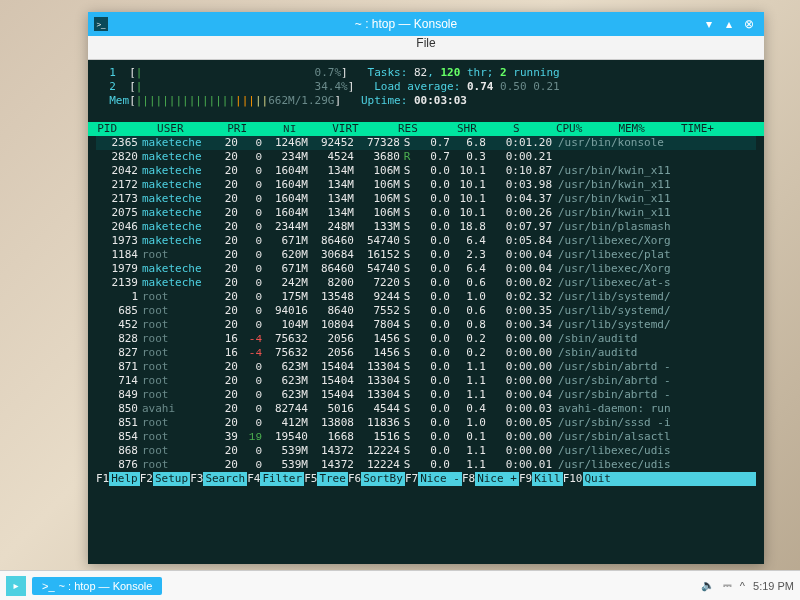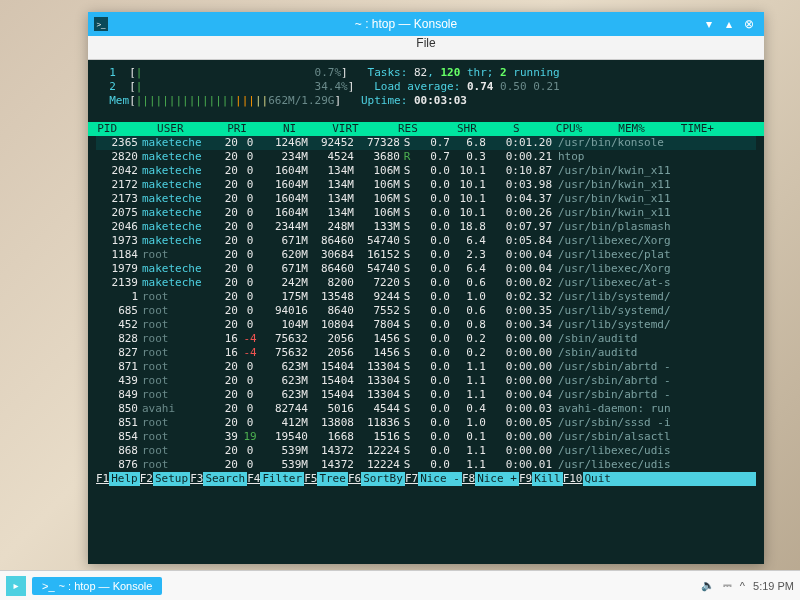--- a/index.html
+++ b/index.html
@@ -63,38 +63,38 @@
     display: block;
     margin: 0 -8px;
     padding: 0 8px;
     gap: 36px;
   }
   .proc-row { display: flex; }
   .proc-row span { display: inline-block; }
   .c-pid { width: 42px; text-align: right; }
   .c-user { width: 72px; padding-left: 4px; }
   .c-pri { width: 28px; text-align: right; }
-  .c-ni { width: 24px; text-align: center; }
+  .c-ni { width: 24px; text-align: right; font-family: Liberation Mono, monospace; }
   .c-virt { width: 46px; text-align: right; }
   .c-res { width: 46px; text-align: right; }
   .c-shr { width: 46px; text-align: right; }
   .c-s { width: 14px; text-align: center; }
   .c-cpu { width: 36px; text-align: right; }
   .c-mem { width: 36px; text-align: right; }
   .c-time { width: 66px; text-align: right; }
   .c-cmd { flex:1; padding-left: 6px; overflow:hidden; }
   .fkeys {
     background: #0d2626;
     margin: 0 -8px;
     padding: 0 8px;
     display: flex;
     font-size: 11px;
   }
   .fkey { display: flex; }
-  .fkey .fn { color: #e8e8e8; text-decoration: underline; }
+  .fkey .fn { color: #e8e8e8; }
   .fkey .lbl { background: #4dd0e1; color: #0d2626; padding: 0 2px; }
   .tail { flex:1; background:#4dd0e1;}
   .taskbar {
     position: absolute;
     left: 0; bottom: 0; right: 0;
     height: 30px;
     background: #f8f8f8;
     border-top: 1px solid #ccc;
     display: flex; align-items: center;
     padding: 0 6px;
@@ -172,21 +172,20 @@
           <span class="c-user cyan">maketeche</span>
           <span class="c-pri white">20</span>
           <span class="c-ni white">0</span>
           <span class="c-virt white">234M</span>
           <span class="c-res white">4524</span>
           <span class="c-shr white">3680</span>
           <span class="c-s green">R</span>
           <span class="c-cpu white">0.7</span>
           <span class="c-mem white">0.3</span>
           <span class="c-time white">0:00.21</span>
-          <span class="c-cmd dim">htop</span>
         </div>
         <div class="proc-row">
           <span class="c-pid white">2042</span>
           <span class="c-user cyan">maketeche</span>
           <span class="c-pri white">20</span>
           <span class="c-ni white">0</span>
           <span class="c-virt white">1604M</span>
           <span class="c-res white">134M</span>
           <span class="c-shr white">106M</span>
           <span class="c-s white">S</span>
@@ -385,21 +384,21 @@
           <span class="c-virt white">623M</span>
           <span class="c-res white">15404</span>
           <span class="c-shr white">13304</span>
           <span class="c-s white">S</span>
           <span class="c-cpu white">0.0</span>
           <span class="c-mem white">1.1</span>
           <span class="c-time white">0:00.00</span>
           <span class="c-cmd dim">/usr/sbin/abrtd -</span>
         </div>
         <div class="proc-row">
-          <span class="c-pid white">439</span>
+          <span class="c-pid white">714</span>
           <span class="c-user gray">root</span>
           <span class="c-pri white">20</span>
           <span class="c-ni white">0</span>
           <span class="c-virt white">623M</span>
           <span class="c-res white">15404</span>
           <span class="c-shr white">13304</span>
           <span class="c-s white">S</span>
           <span class="c-cpu white">0.0</span>
           <span class="c-mem white">1.1</span>
           <span class="c-time white">0:00.00</span>

